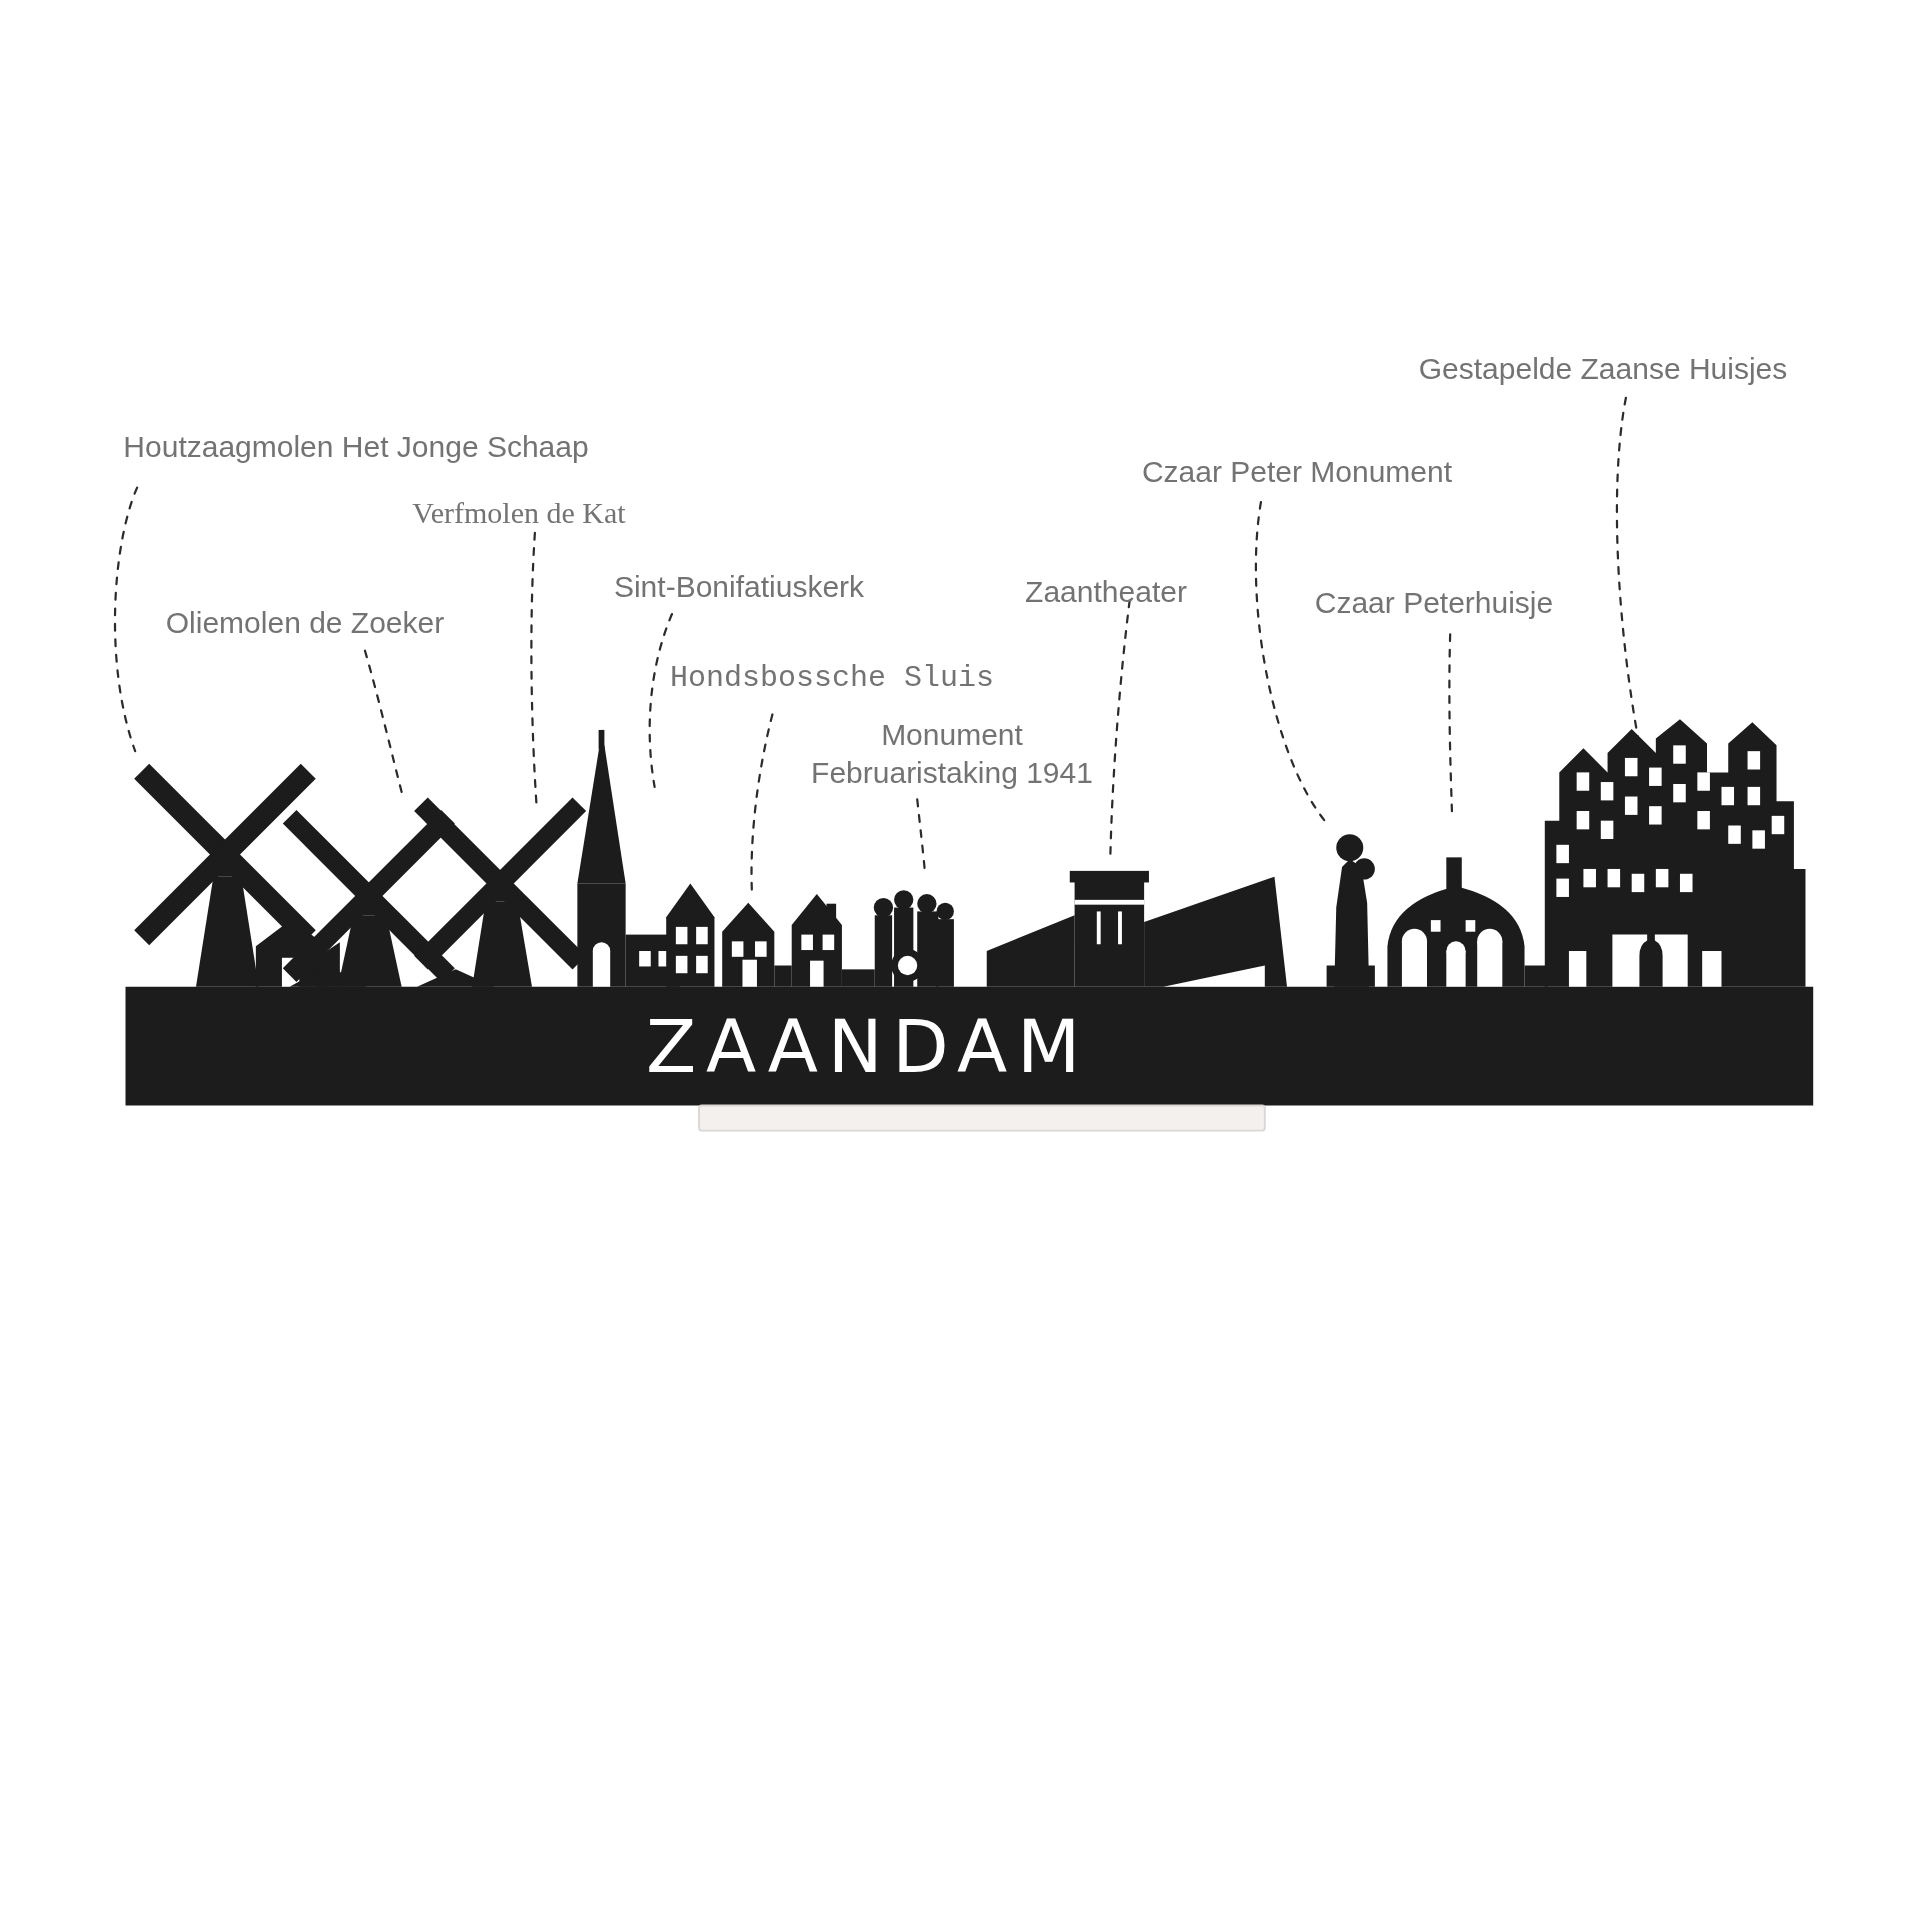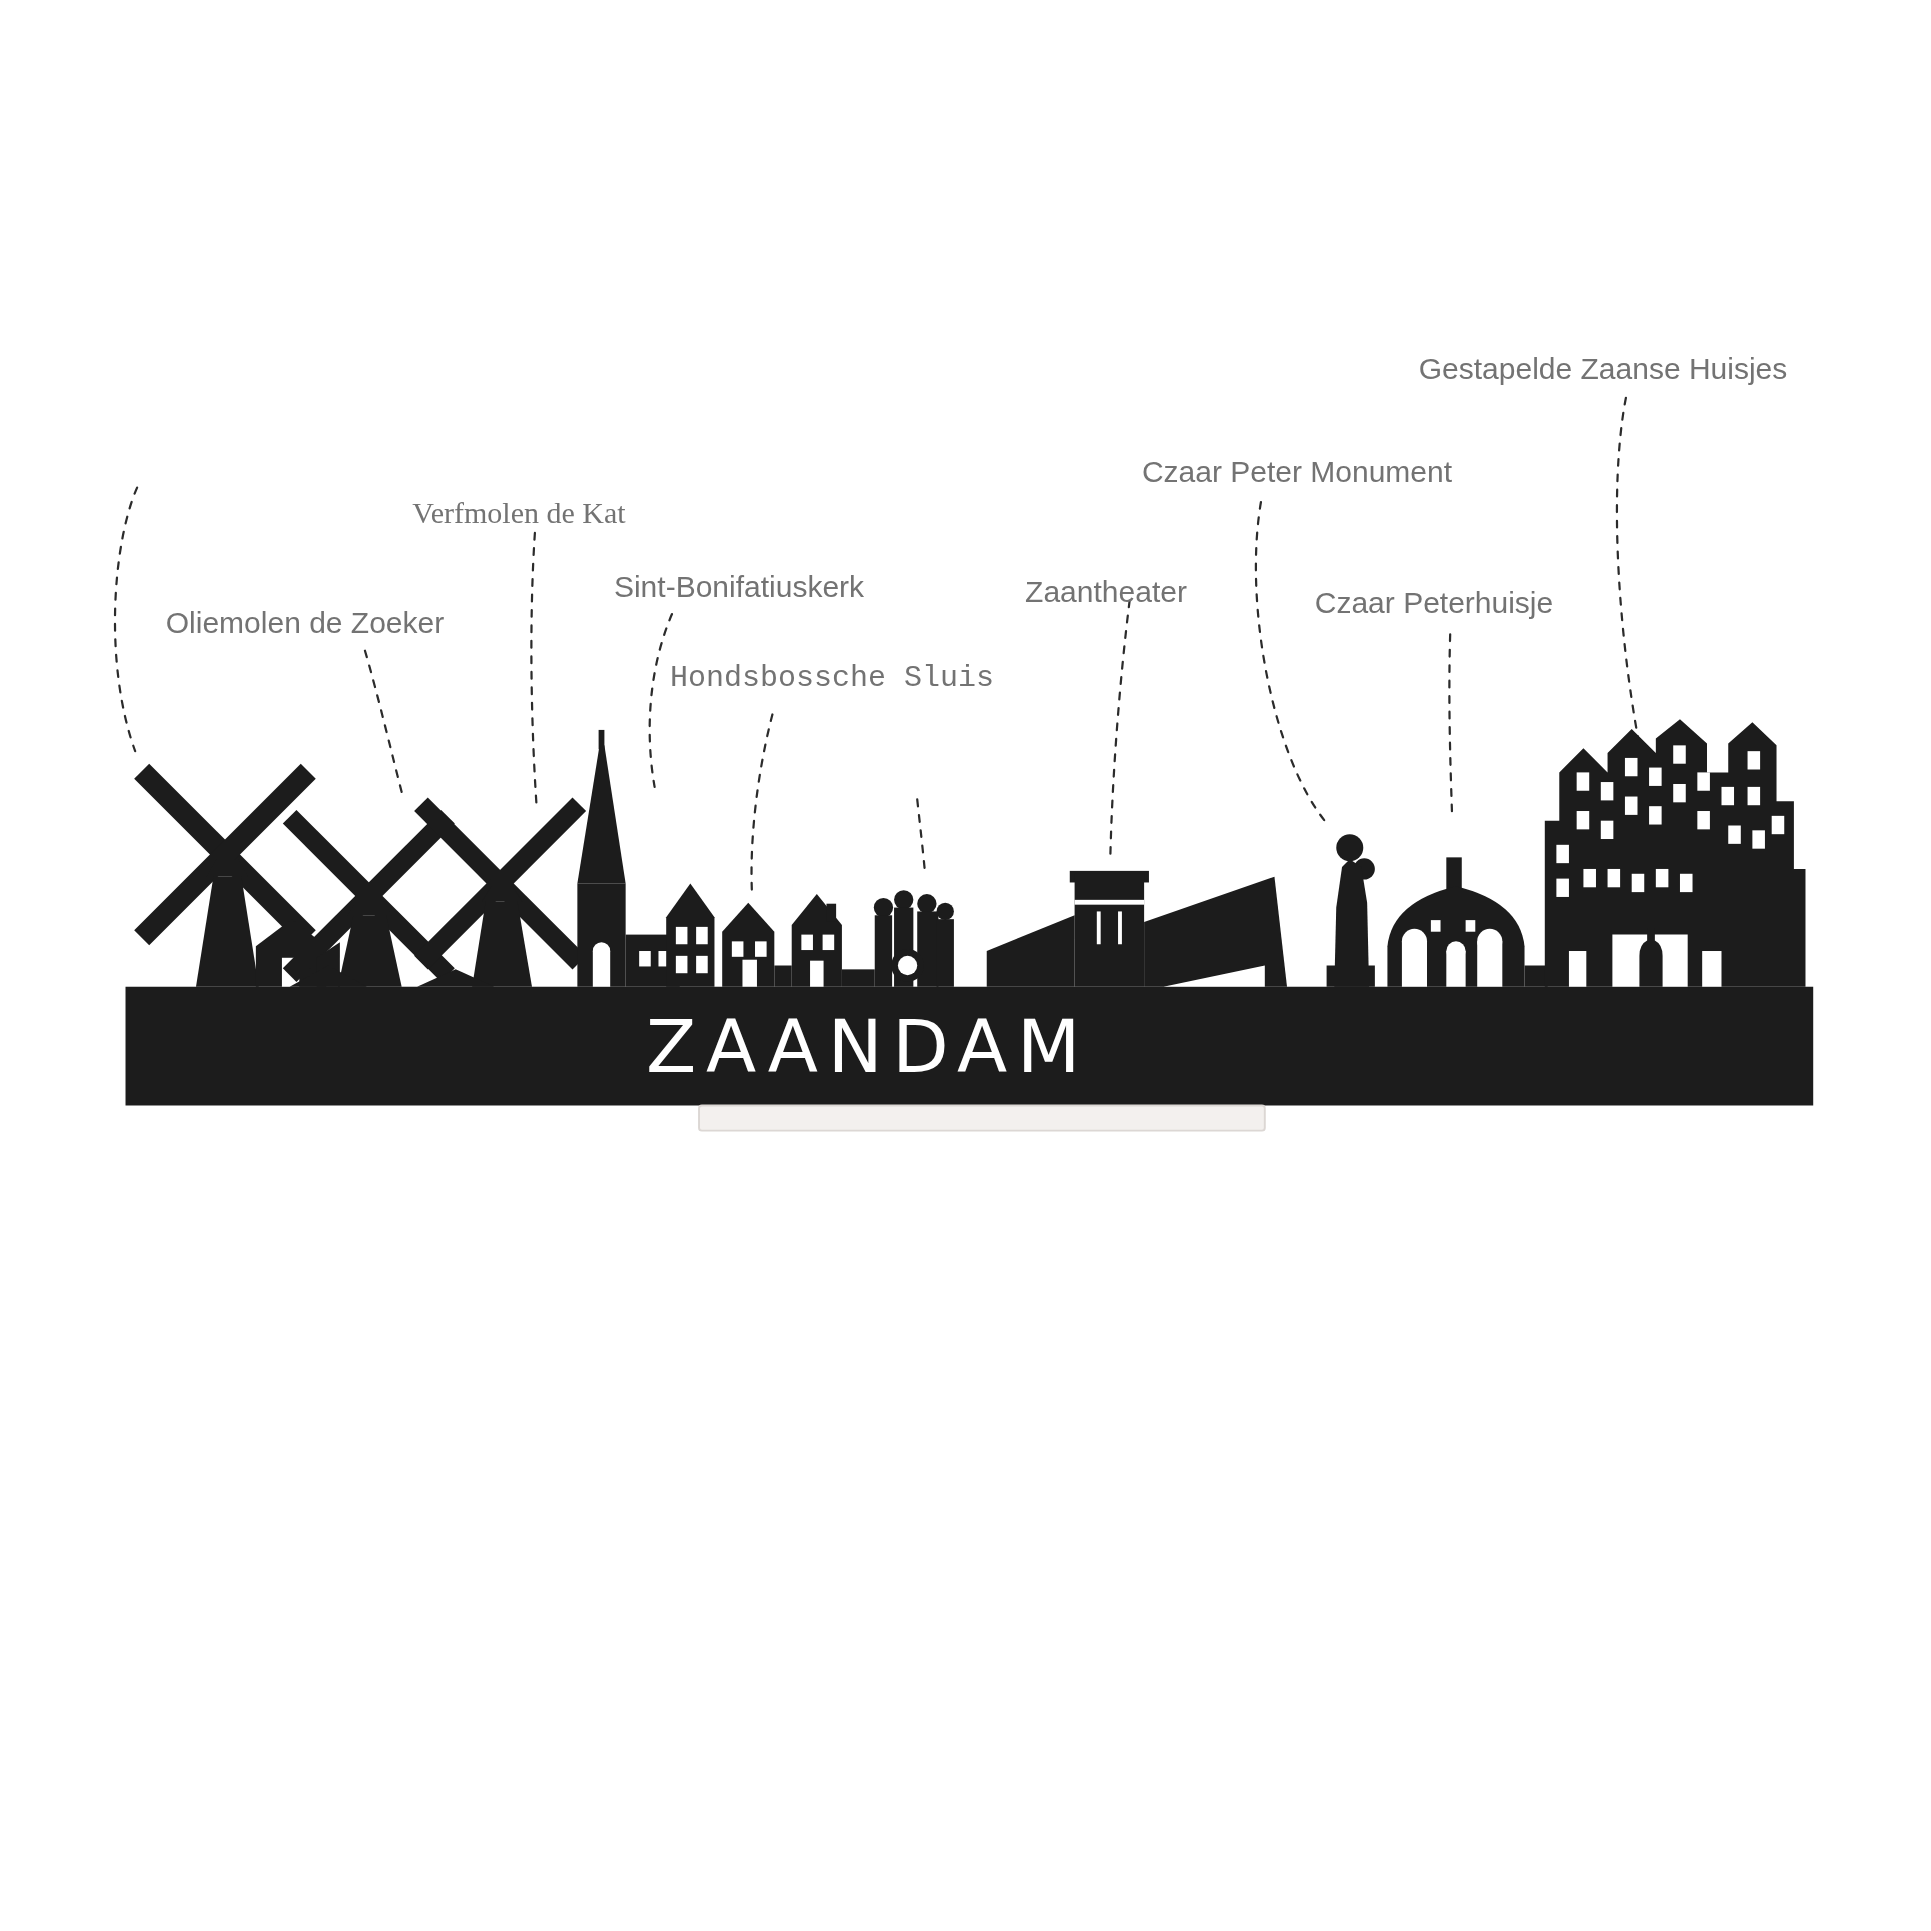--- a/index.html
+++ b/index.html
@@ -179,29 +179,31 @@
       <path class="ink" d="M1698,1022 L1698,990 Q1698,978 1706,974 L1706,962 L1714,962 L1714,974 Q1722,978 1722,990 L1722,1022 Z"></path>
       <rect class="cut" x="1625" y="985" width="18" height="37"></rect>
       <rect class="cut" x="1763" y="985" width="20" height="37"></rect>
     </g>
 
     <text class="skyline-title" x="899" y="1110" text-anchor="middle">ZAANDAM</text>
 
     <rect class="stand" x="724" y="1145" width="586" height="26" rx="3"></rect>
   </svg>
 
+  <div class="label" style="left:356px;top:428px;">Houtzaagmolen Het Jonge Schaap</div>
 
   <div class="label" style="left:305px;top:604px;">Oliemolen de Zoeker</div>
 
   <div class="label" style="left:519px;top:494px;font-family:Liberation Serif, serif;">Verfmolen de Kat</div>
 
   <div class="label" style="left:739px;top:568px;">Sint-Bonifatiuskerk</div>
 
   <div class="label" style="left:832px;top:660px;font-family:Liberation Mono, monospace;">Hondsbossche Sluis</div>
 
+  <div class="label wrap" style="left:952px;top:716px;">Monument Februaristaking 1941</div>
 
   <div class="label" style="left:1106px;top:548px;margin-top:25px;">Zaantheater</div>
 
   <div class="label" style="left:1275px;top:453px;margin-left:22px;">Czaar Peter Monument</div>
 
   <div class="label" style="left:1434px;top:584px;">Czaar Peterhuisje</div>
 
   <div class="label" style="left:1603px;top:350px;">Gestapelde Zaanse Huisjes</div>
 
 </div>

